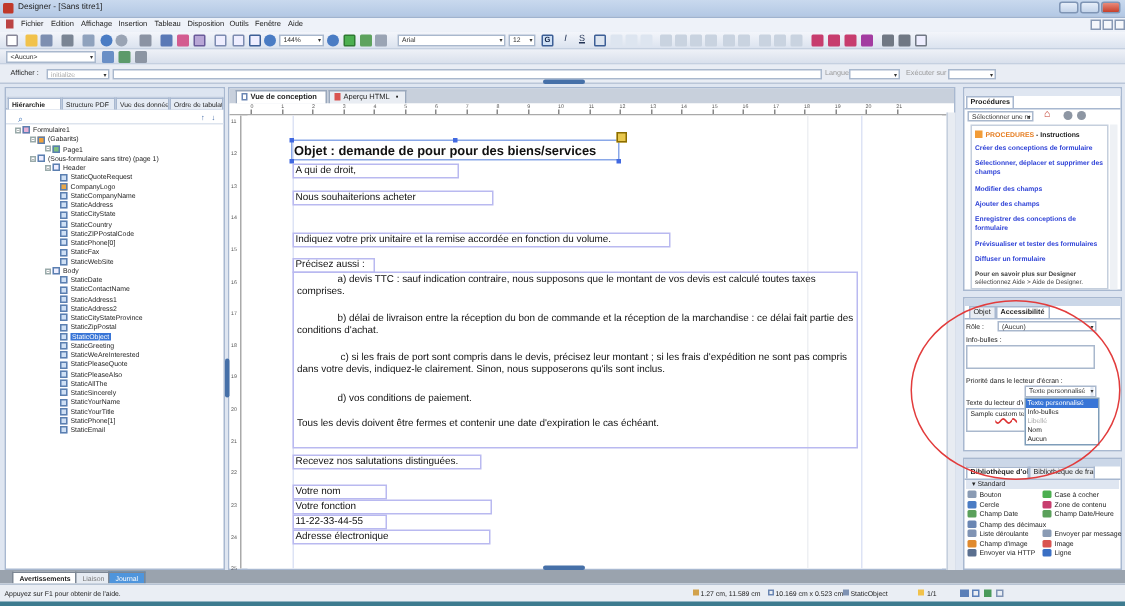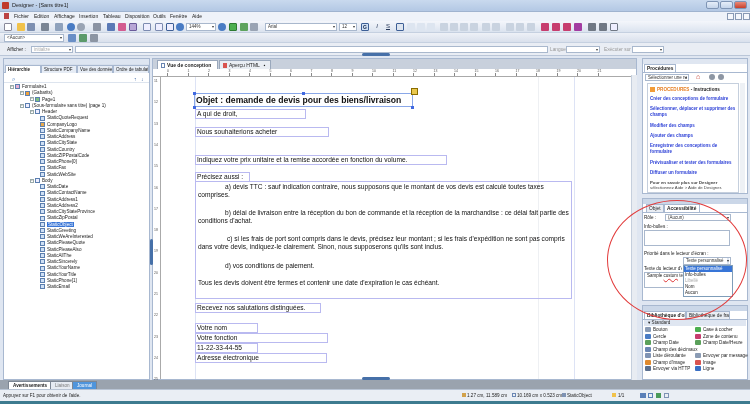--- a/index.html
+++ b/index.html
@@ -276,21 +276,21 @@
       <div class="rtick" style="left: 1px; top: 257.6px;">23</div>
       <div class="rtick" style="left: 1px; top: 278.9px;">24</div>
       <div class="rtick" style="left: 1px; top: 300.2px;">25</div>
     </div>
   <div class="abs" style="left:-3px;top:180px;width:3px;height:26px;background:#4670a8;border-radius:2px"></div>
   <div id="page" class="abs">
     <div class="abs" style="left:30px;top:0;width:1px;height:302px;background:#dde3f5"></div>
     <div class="abs" style="left:409px;top:0;width:1px;height:302px;background:#dde3f5"></div>
     <div class="abs" style="left:373px;top:0;width:1px;height:302px;background:#eef0f3"></div>
 
-    <div class="obj" style="left:29px;top:16px;width:219px;height:14px;font-size:8.6px;font-weight:bold;line-height:12px;border-color:#8aa8e8">Objet : demande de devis pour des biens/livraison</div>
+    <div class="obj" style="left:29px;top:16px;width:219px;height:14px;font-size:8.6px;font-weight:bold;line-height:12px;border-color:#8aa8e8">Objet : demande de pour pour des biens/services</div>
     <div class="abs" style="left:246px;top:11px;width:7px;height:7px;background:#e9c84e;border:1px solid #8a6c00"></div>
     <div class="abs" style="left:28px;top:15px;width:3px;height:3px;background:#4169e1"></div>
     <div class="abs" style="left:246px;top:29px;width:3px;height:3px;background:#4169e1"></div>
     <div class="abs" style="left:28px;top:29px;width:3px;height:3px;background:#4169e1"></div>
     <div class="abs" style="left:137px;top:15px;width:3px;height:3px;background:#4169e1"></div>
 
     <div class="obj" style="left:30px;top:32px;width:111px;height:10px">A qui de droit,</div>
     <div class="obj" style="left:30px;top:50px;width:134px;height:10px">Nous souhaiterions acheter</div>
     <div class="obj" style="left:30px;top:78px;width:252px;height:10px">Indiquez votre prix unitaire et la remise accordée en fonction du volume.</div>
     <div class="obj" style="left:30px;top:95px;width:55px;height:10px">Précisez aussi :</div>

